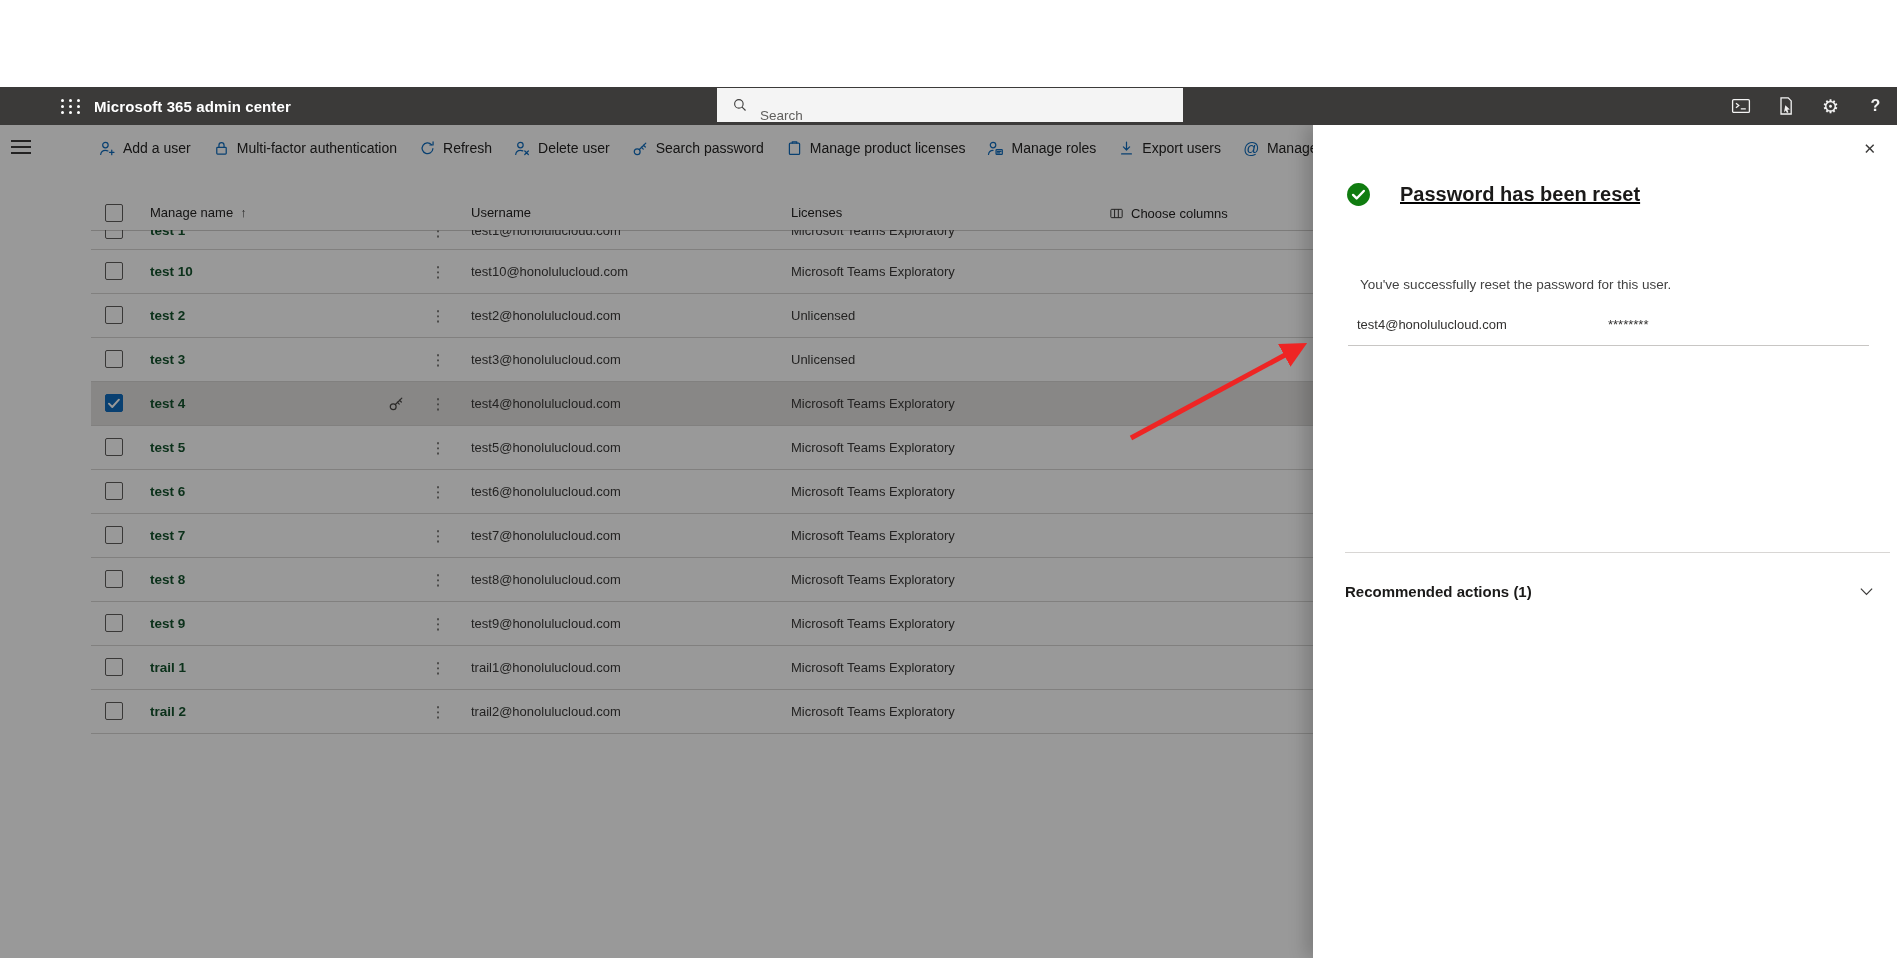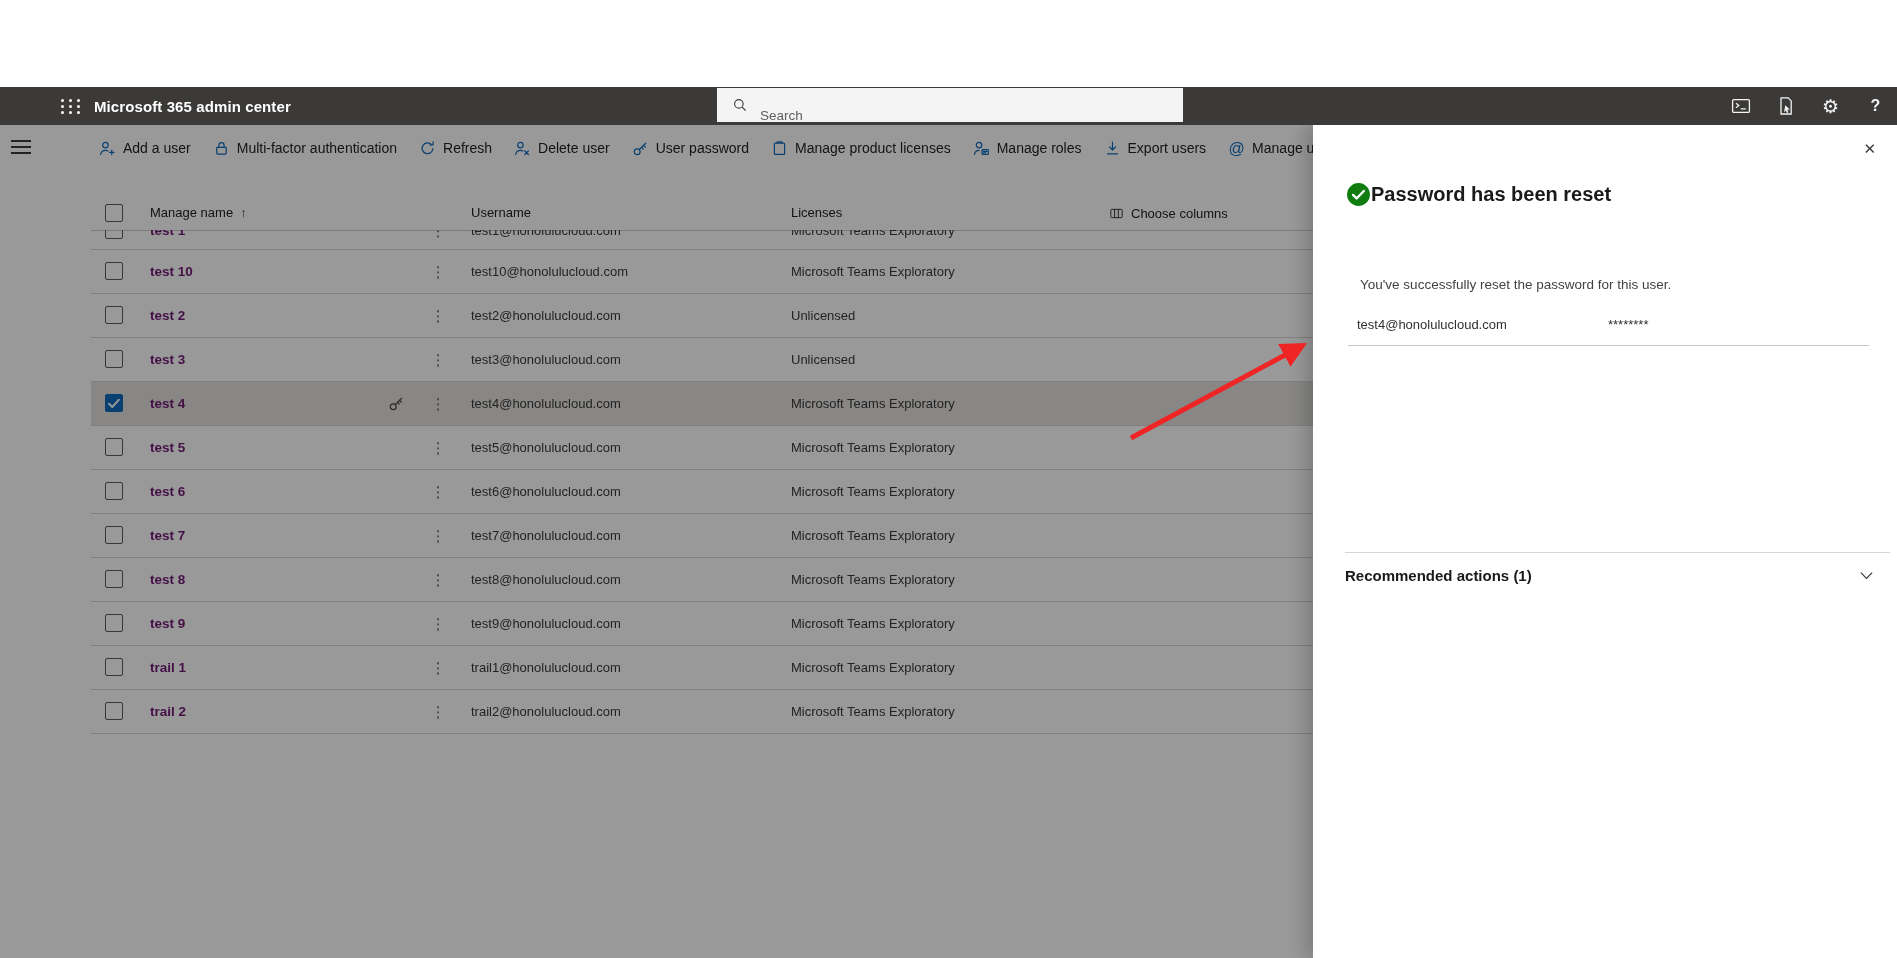--- a/index.html
+++ b/index.html
@@ -51,50 +51,50 @@
                background:none;border:none;padding:0;font-family:"Liberation Sans",sans-serif;
                font-size:13px;color:#252423;cursor:pointer;}
   .choose-cols svg{width:15px;height:15px;color:#3b3a39;}
 
   .rows{position:absolute;left:91px;right:0;top:230px;z-index:1;}
   .trow{position:relative;height:43px;border-bottom:1px solid #d8d6d4;font-size:13px;color:#3b3a39;}
   .trow.selected{background:#e3e1df;}
   .partial{height:19px;overflow:hidden;border-bottom:1px solid #d8d6d4;}
   .partial .trow{margin-top:-21px;border-bottom:none;}
   .cell{position:absolute;top:0;line-height:43px;white-space:nowrap;}
-  .cell.dn{left:59px;font-size:13.5px;font-weight:700;color:#701a75;}
+  .cell.dn{left:59px;font-size:13.5px;font-weight:700;color:#14532d;}
   .cell.un{left:380px;}
   .cell.lic{left:700px;}
   .cell.kebab{left:336px;width:22px;text-align:center;color:#5c5b59;font-size:15px;cursor:pointer;}
   .cb{position:absolute;left:14px;top:12px;width:18px;height:18px;border:1px solid #605e5c;
       border-radius:2px;background:transparent;box-sizing:border-box;cursor:pointer;}
   .cb.checked{background:var(--accent,#0f6cbd);border-color:var(--accent,#0f6cbd);}
   .cb svg{width:16px;height:16px;display:block;margin:0 auto;}
   .rowkey{position:absolute;left:297px;top:13px;width:17px;height:17px;color:#484644;}
   .rowkey svg{width:17px;height:17px;}
 
   
   .overlay{position:absolute;left:0;top:125px;right:0;bottom:0;background:rgba(0,0,0,.4);z-index:10;}
 
   
   .panel{position:absolute;left:1313px;top:125px;right:0;bottom:0;background:#fff;z-index:20;
          box-shadow:-8px 0 16px rgba(0,0,0,.18);}
   .close-btn{position:absolute;top:13px;right:19px;background:none;border:none;font-size:15px;
              color:#3b3a39;cursor:pointer;padding:2px;}
-  .p-head{position:absolute;left:33px;top:57px;display:flex;align-items:center;}
+  .p-head{position:absolute;left:33px;top:57px;display:flex;align-items:center;gap:29px;text-decoration:underline;}
   .p-status-icon svg{width:25px;height:25px;display:block;}
   .p-title{margin:0;font-size:20px;font-weight:700;color:#1b1a19;}
   .p-msg{position:absolute;left:30px;top:135px;margin:17px;font-size:13.5px;color:#424242;}
   .p-table{position:absolute;left:35px;top:178px;width:521px;font-size:13px;color:#323130;}
   .p-thead{display:flex;height:33px;align-items:center;border-bottom:1px solid #c8c6c4;}
   .p-trow{display:flex;height:42px;align-items:center;border-bottom:1px solid #c8c6c4;}
   .p-cell-user{width:260px;padding-left:9px;box-sizing:border-box;}
   .link{color:var(--link,#2b7cd3);text-decoration:none;cursor:pointer;}
   .p-rec{position:absolute;left:32px;right:7px;top:427px;border-top:1px solid #d8d6d4;
-         padding-top:14px;display:flex;justify-content:space-between;align-items:center;cursor:pointer;}
+         padding-top:30px;display:flex;justify-content:space-between;align-items:center;cursor:pointer;}
   .p-rec-label{font-size:15px;font-weight:700;color:#1b1a19;}
   .chev{width:15px;height:15px;color:#3b3a39;margin-right:16px;}
   .chev svg{width:15px;height:15px;}
 
   
   .arrow-svg{position:absolute;left:1095px;top:315px;z-index:40;pointer-events:none;}
 </style>
 </head>
 <body>
 
@@ -181,21 +181,21 @@
             <path d="M1.8 15.3c.3-2.7 2.4-4.4 5-4.4.9 0 1.8.2 2.5.6"></path>
             <path d="M11.4 11.6l3.8 3.8M15.2 11.6l-3.8 3.8"></path>
           </svg></span>
         <span>Delete user</span>
       </button>
       <button class="tb-item">
         <span class="tb-icon"><svg viewBox="0 0 18 18" fill="none" stroke="currentColor" stroke-width="1.3" stroke-linecap="round" stroke-linejoin="round">
             <circle cx="5.5" cy="12.4" r="3.1"></circle>
             <path d="M7.8 10.1l6.8-6.8M12.1 5.4l2 2M9.9 7.6l2 2"></path>
           </svg></span>
-        <span>User password</span>
+        <span>Search password</span>
       </button>
       <button class="tb-item">
         <span class="tb-icon"><svg viewBox="0 0 18 18" fill="none" stroke="currentColor" stroke-width="1.3" stroke-linecap="round" stroke-linejoin="round">
             <rect x="3.6" y="3.2" width="10.8" height="12" rx="1"></rect>
             <path d="M6.6 3.2V1.9h4.8v1.3"></path>
           </svg></span>
         <span>Manage product licenses</span>
       </button>
       <button class="tb-item">
         <span class="tb-icon"><svg viewBox="0 0 18 18" fill="none" stroke="currentColor" stroke-width="1.3" stroke-linecap="round" stroke-linejoin="round">

